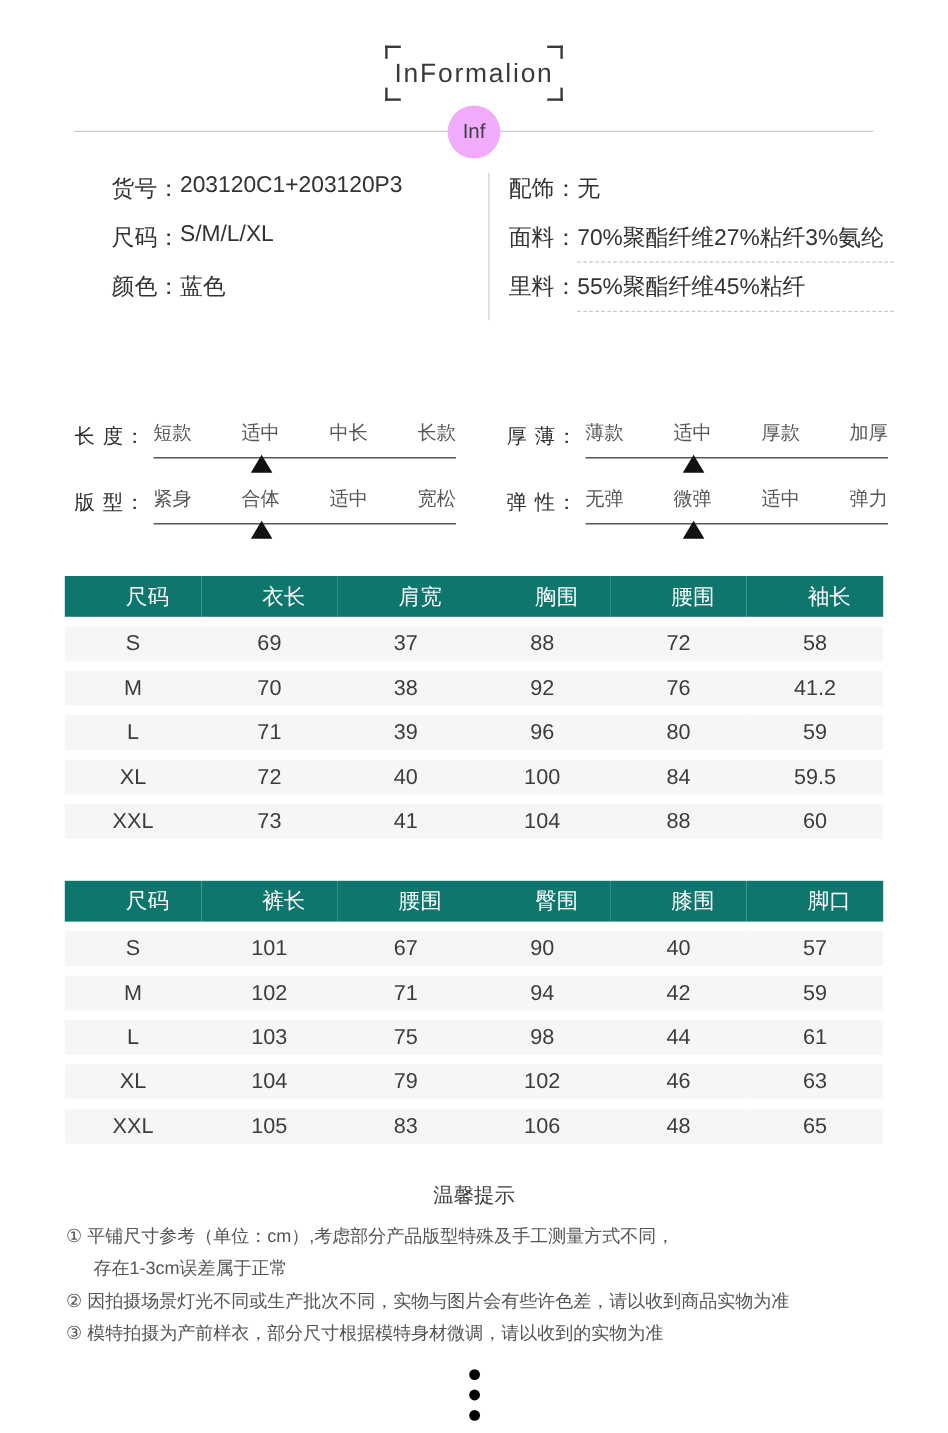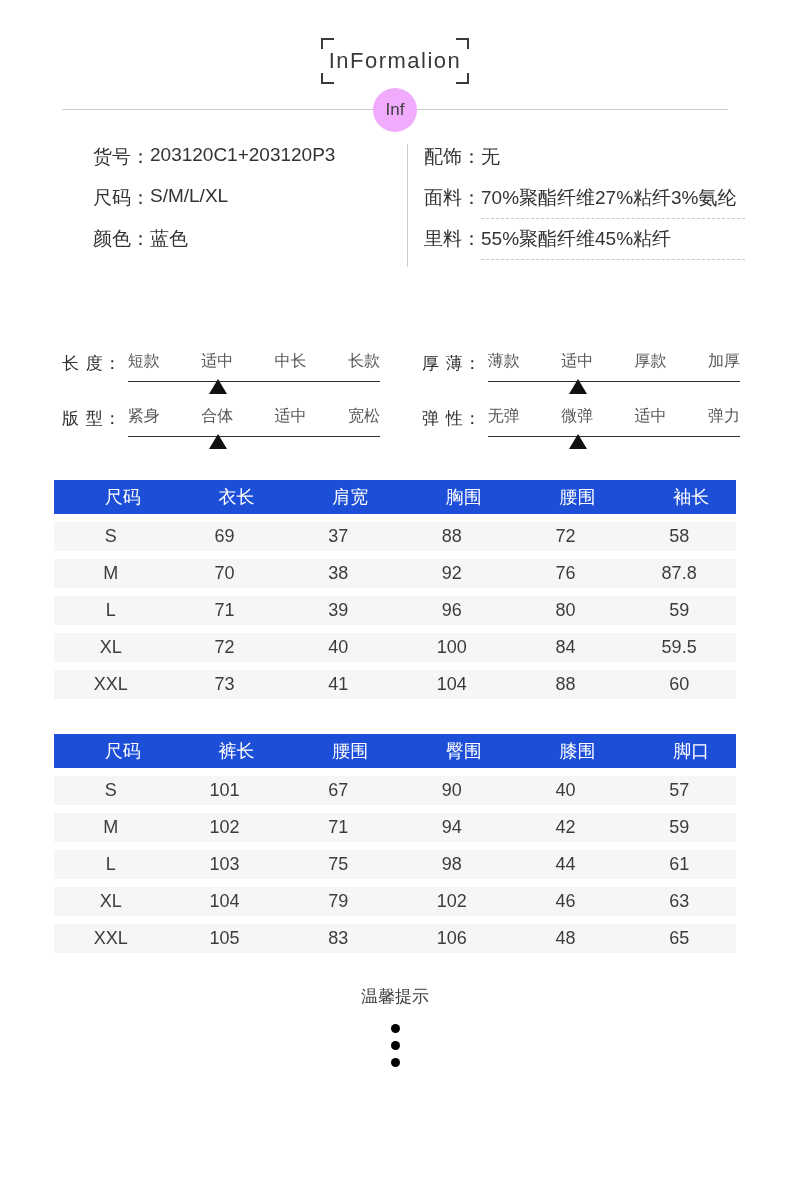--- a/index.html
+++ b/index.html
@@ -42,21 +42,21 @@
     font-size:16px; color:#575757; }
   .scale-marker { position:absolute; top:28px; width:0; height:0;
     border-left:9px solid transparent; border-right:9px solid transparent;
     border-bottom:15px solid #111; transform:translateX(-50%); }
 
   
   .size-table { width:682px; margin:0 auto; }
   .size-table.first { margin-top:13px; }
   .size-table.second { margin-top:19px; }
   .size-table table { width:100%; border-collapse:separate; border-spacing:0 8px; table-layout:fixed; }
-  .size-table th { background:#1d4ed8; color:#fff; font-weight:normal;
+  .size-table th { background:#0f766e; color:#fff; font-weight:normal;
     height:34px; font-size:18px; text-align:center;padding-left:24px; }
   .size-table td { background:#f6f6f6; color:#3c3c3c;
     height:29px; font-size:18px; text-align:center; }
 
   
   .tips-title { text-align:center; font-size:17px; color:#3b3b3b; margin-top:24px; }
   .tips-notes { margin:9px 38px 0 55px; }
   .tip-note { font-size:15px; color:#555; line-height:27px; }
   .tip-note.indent { padding-left:23px; }
 
@@ -183,21 +183,21 @@
             <td>88</td>
             <td>72</td>
             <td>58</td>
           </tr>
           <tr>
             <td>M</td>
             <td>70</td>
             <td>38</td>
             <td>92</td>
             <td>76</td>
-            <td>87.8</td>
+            <td>41.2</td>
           </tr>
           <tr>
             <td>L</td>
             <td>71</td>
             <td>39</td>
             <td>96</td>
             <td>80</td>
             <td>59</td>
           </tr>
           <tr>
@@ -271,20 +271,26 @@
             <td>106</td>
             <td>48</td>
             <td>65</td>
           </tr>
         </tbody>
       </table>
     </div>
 
   <div class="tips">
     <div class="tips-title">温馨提示</div>
+    <div class="tips-notes">
+        <div class="tip-note">① 平铺尺寸参考（单位：cm）,考虑部分产品版型特殊及手工测量方式不同，</div>
+        <div class="tip-note indent">存在1-3cm误差属于正常</div>
+        <div class="tip-note">② 因拍摄场景灯光不同或生产批次不同，实物与图片会有些许色差，请以收到商品实物为准</div>
+        <div class="tip-note">③ 模特拍摄为产前样衣，部分尺寸根据模特身材微调，请以收到的实物为准</div>
+      </div>
   </div>
 
   <div class="dots">
       <div class="dot"></div>
       <div class="dot"></div>
       <div class="dot"></div>
     </div>
 
 </div>
 

